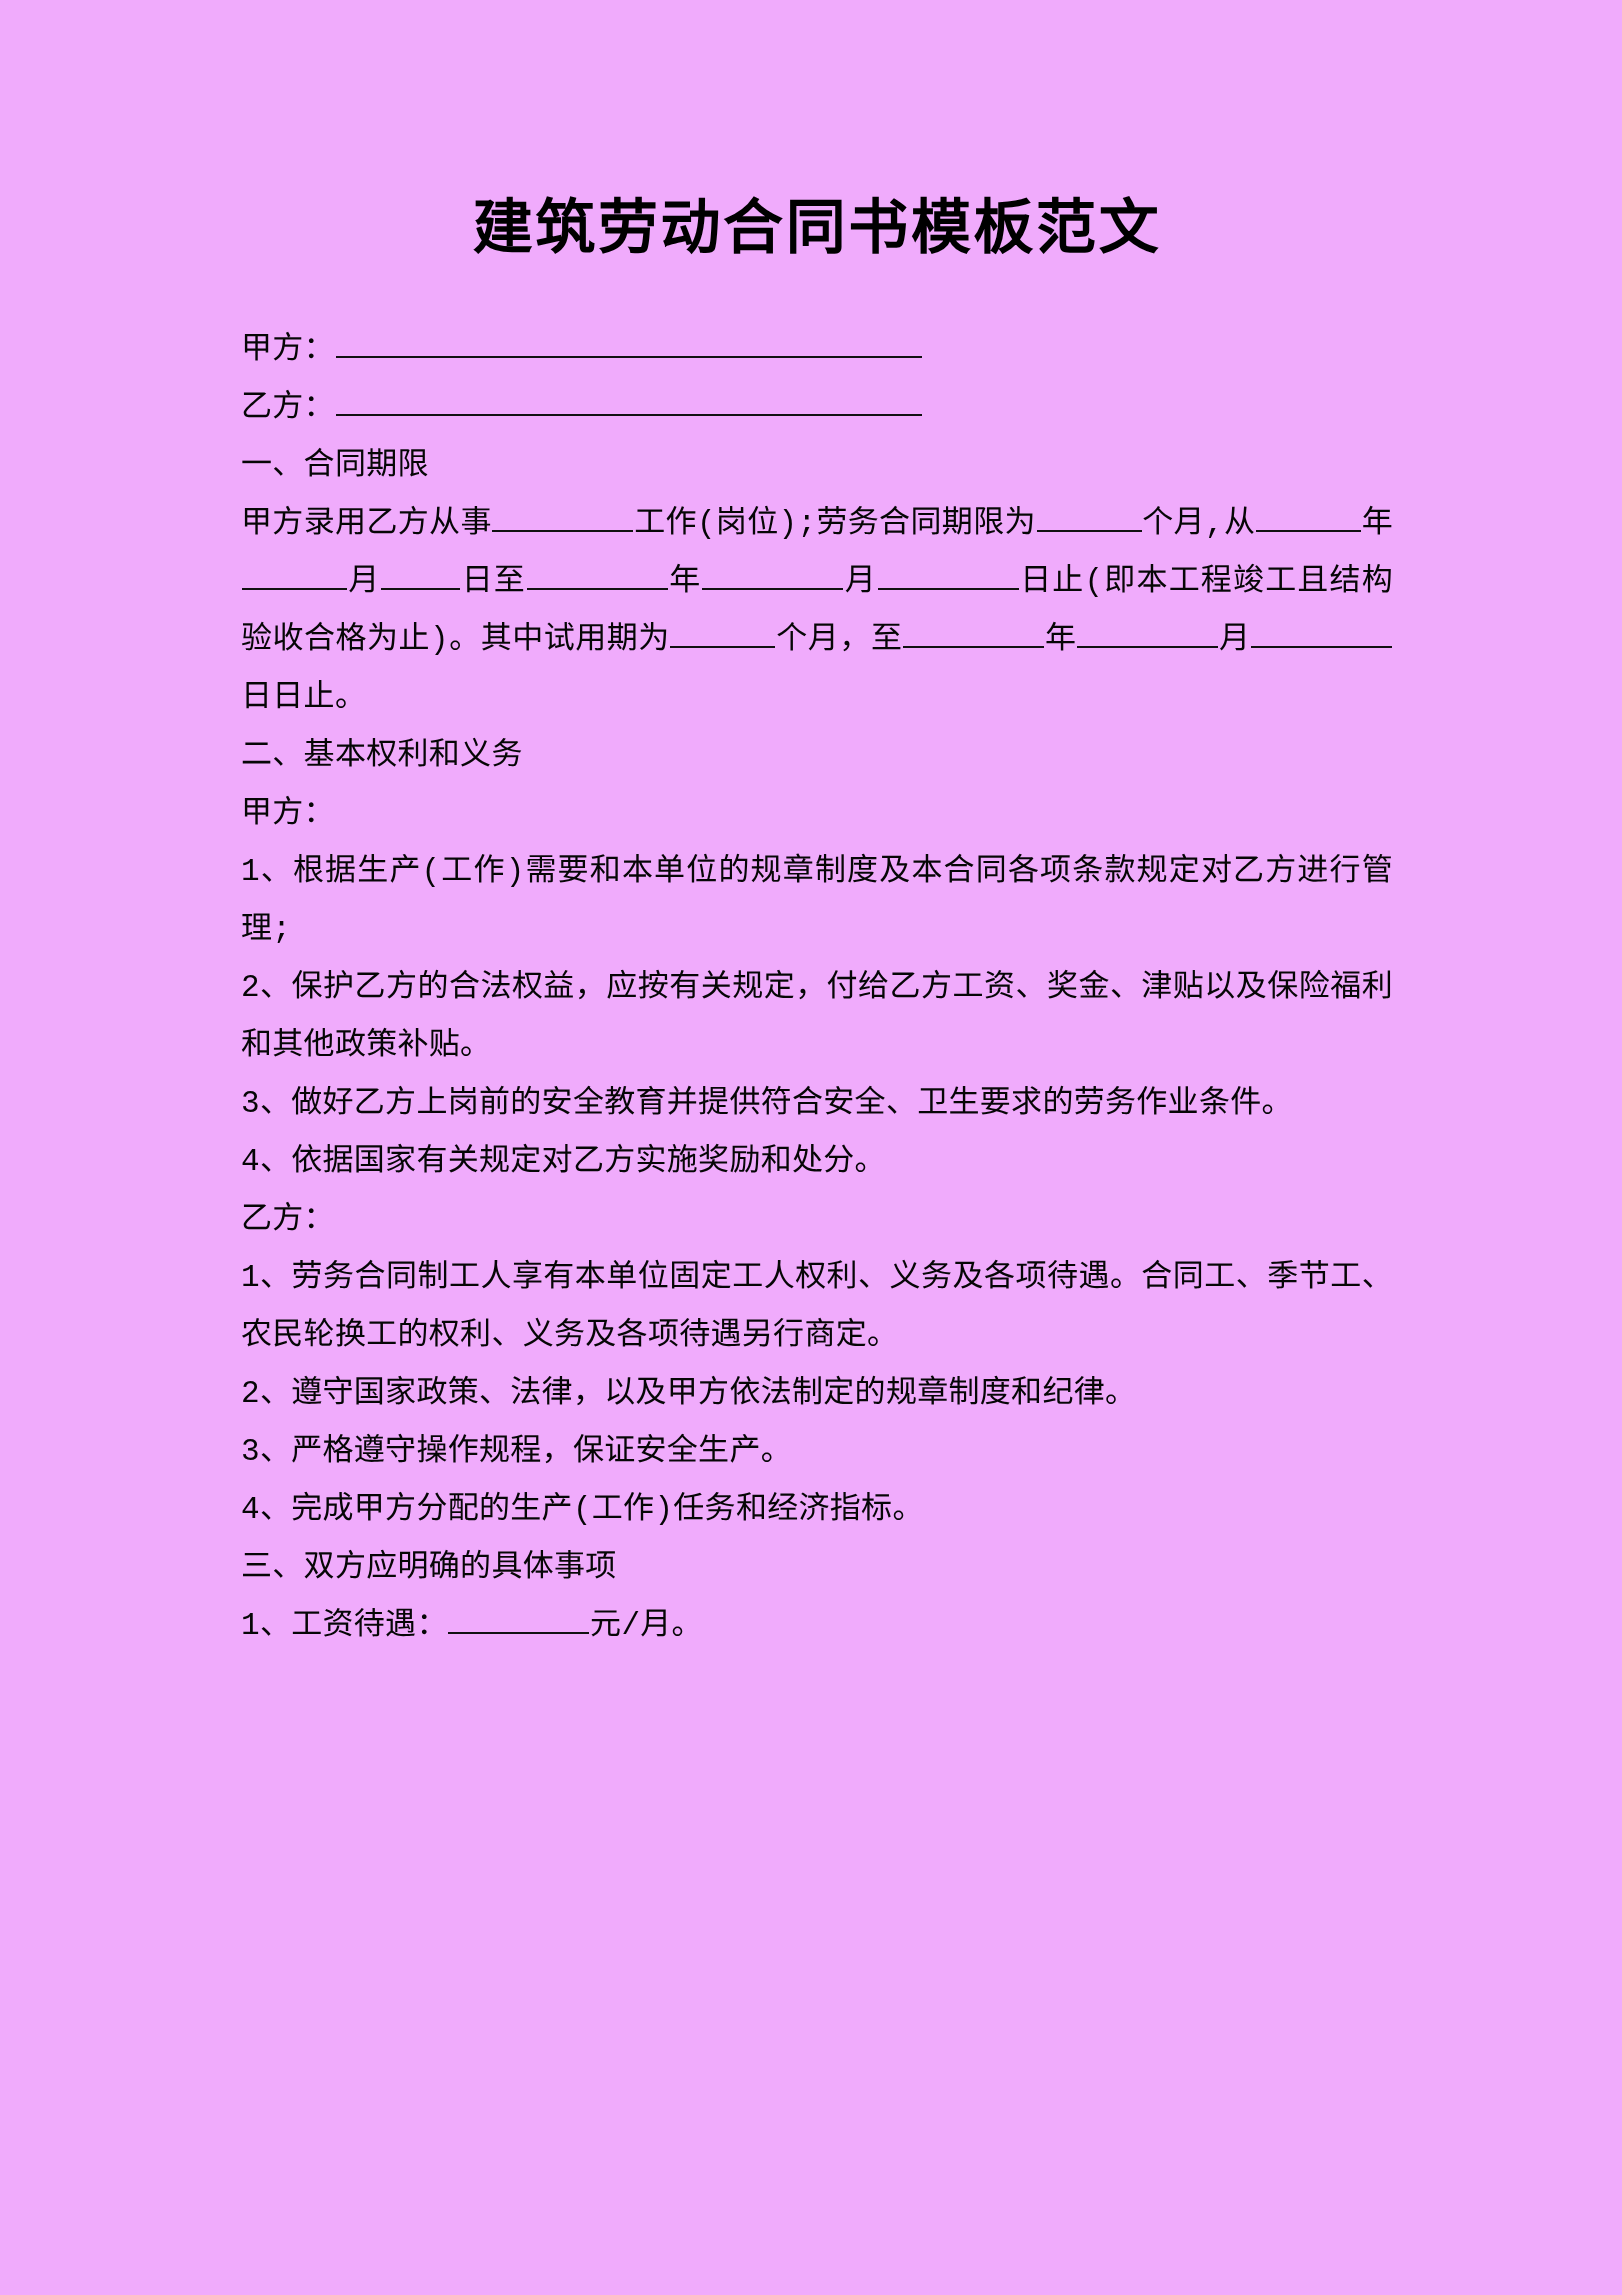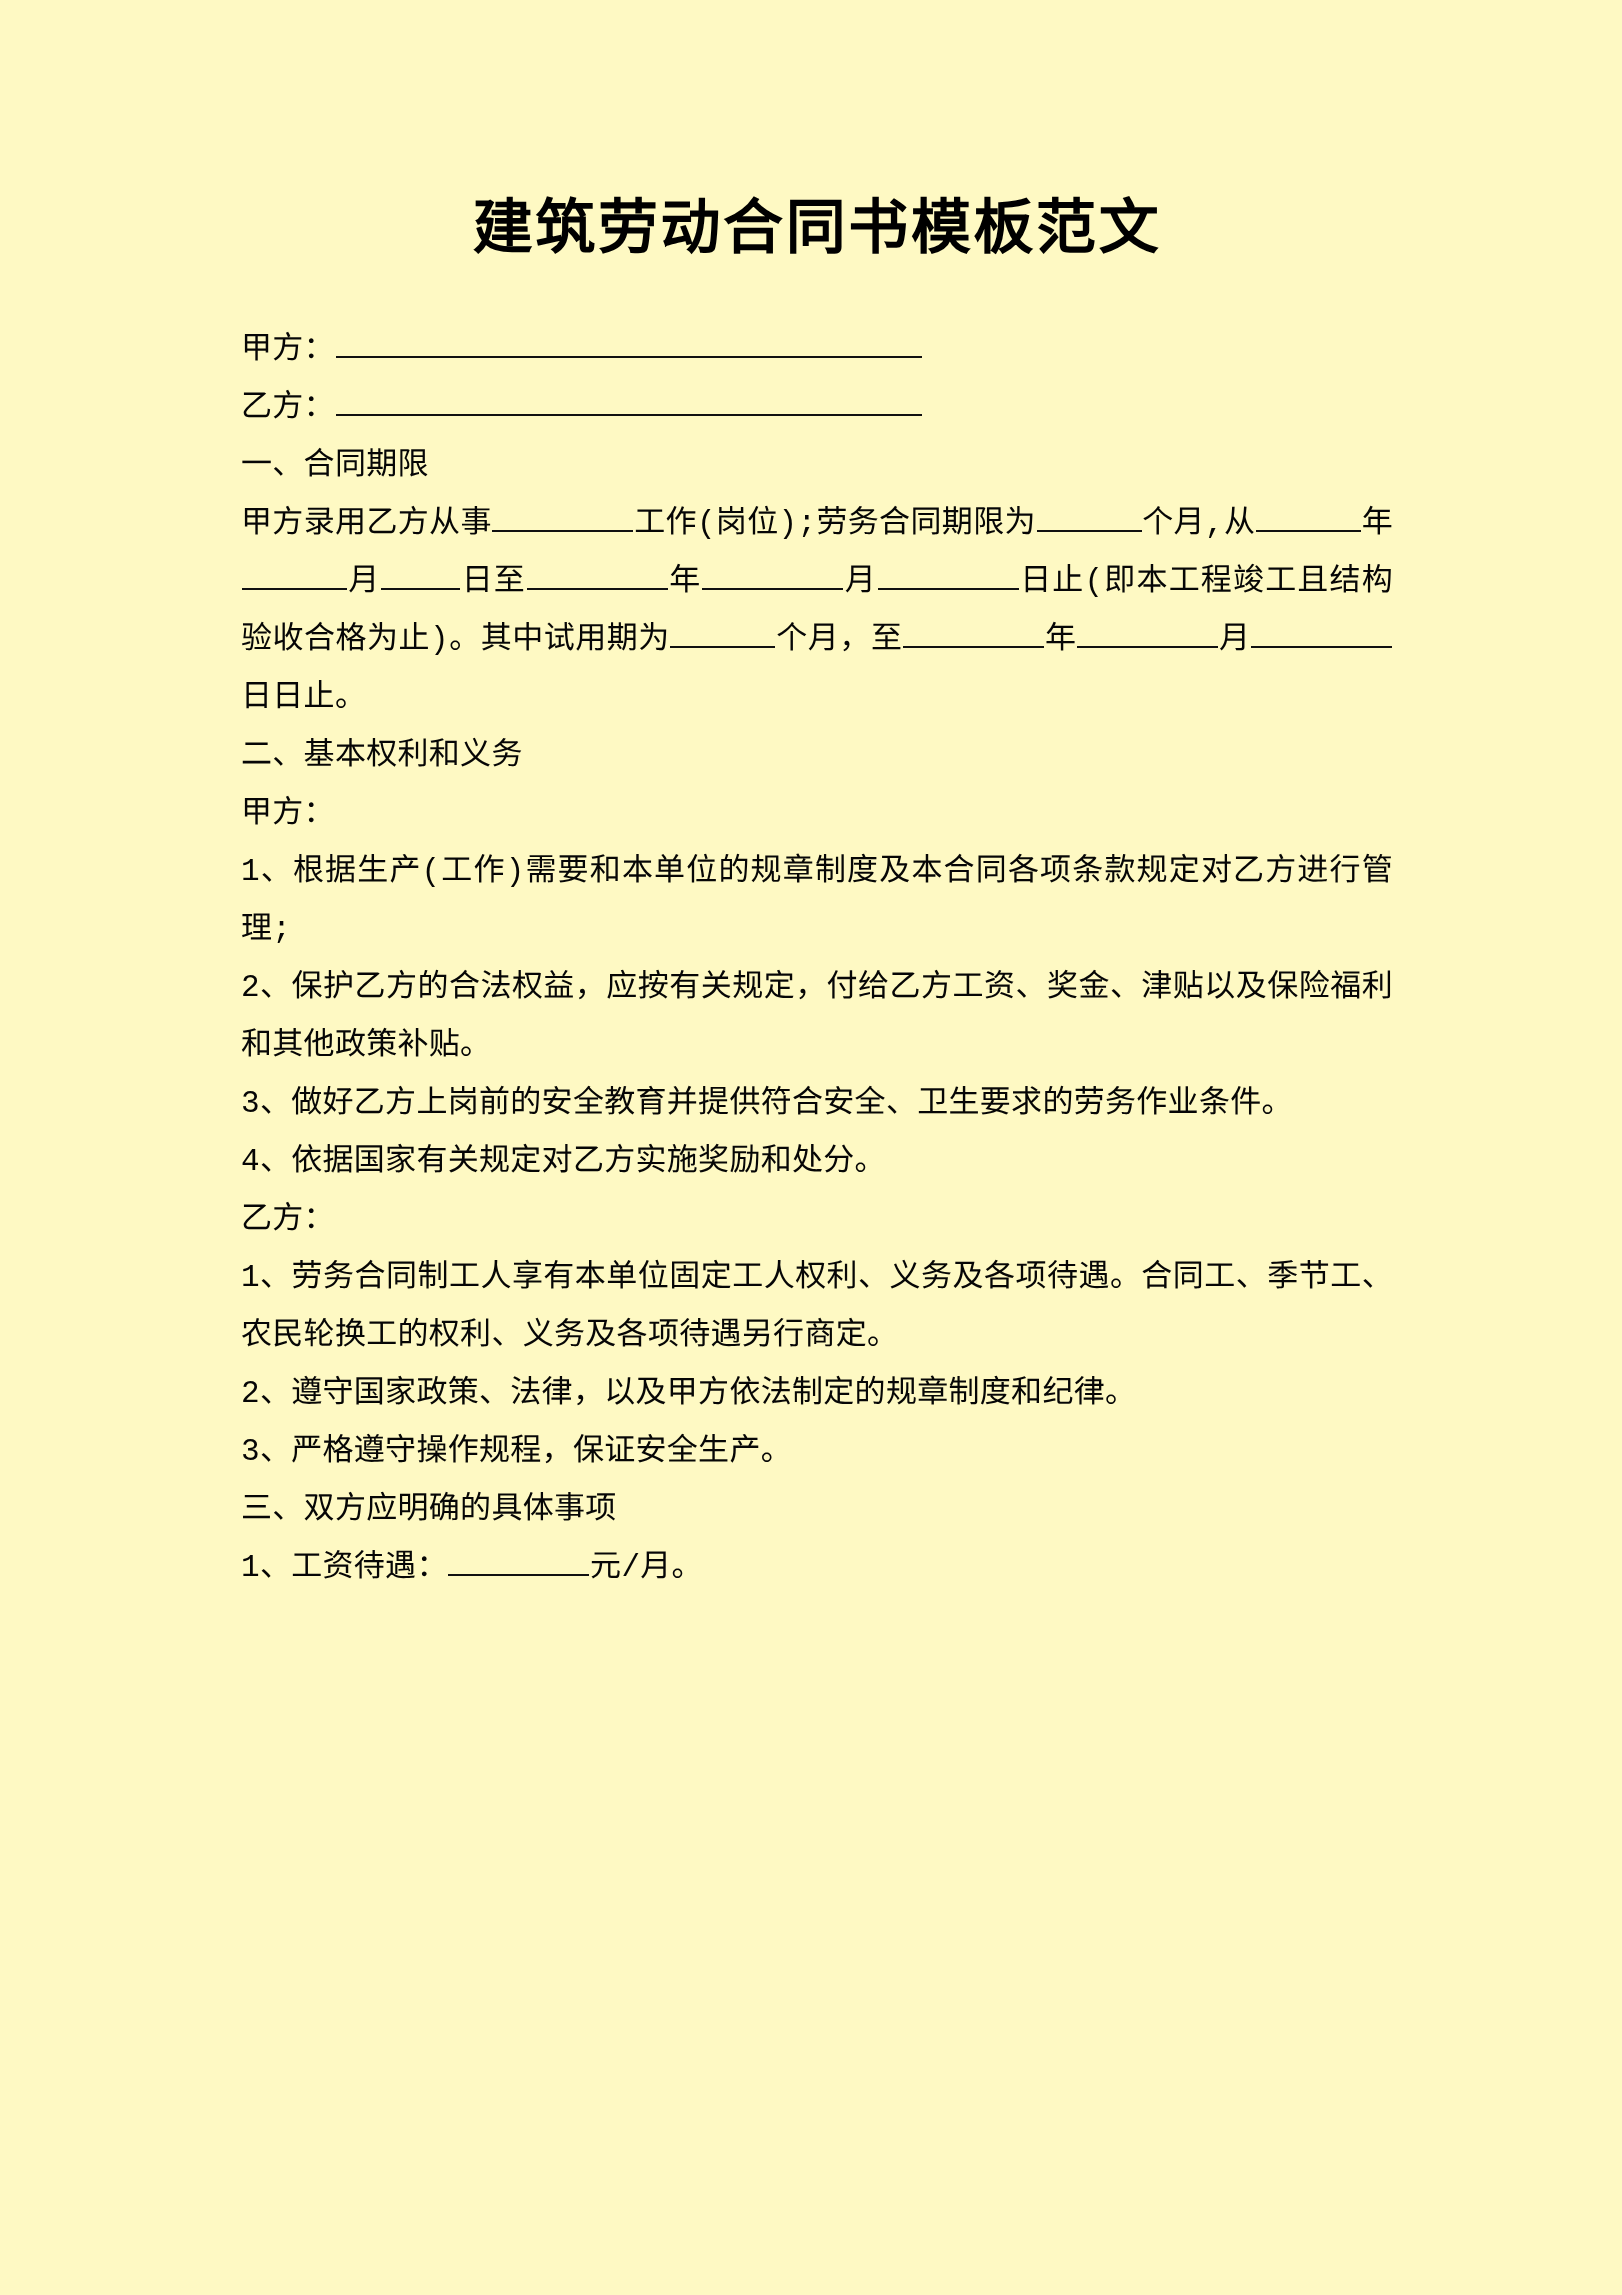--- a/index.html
+++ b/index.html
@@ -8,21 +8,21 @@
     padding: 0;
   }
   body {
     background: #ffffff;
     font-family: "Liberation Serif", "DejaVu Serif", serif;
   }
   .page {
     position: relative;
     width: 1623px;
     height: 2295px;
-    background: #fef9c3;
+    background: #f0abfc;
     box-sizing: border-box;
     overflow: hidden;
   }
   .doc-body {
     position: absolute;
     left: 241px;
     top: 0;
     width: 1152px;
   }
   .doc-title {
@@ -101,20 +101,21 @@
     <p class="para">4、依据国家有关规定对乙方实施奖励和处分。</p>
 
     <p class="para">乙方：</p>
 
     <p class="para">1、劳务合同制工人享有本单位固定工人权利、义务及各项待遇。合同工、季节工、农民轮换工的权利、义务及各项待遇另行商定。</p>
 
     <p class="para">2、遵守国家政策、法律，以及甲方依法制定的规章制度和纪律。</p>
 
     <p class="para">3、严格遵守操作规程，保证安全生产。</p>
 
+    <p class="para">4、完成甲方分配的生产(工作)任务和经济指标。</p>
 
     <p class="para">三、双方应明确的具体事项</p>
 
     <p class="para">
       <span>1、工资待遇：</span><span class="blank bk-lg"></span><span>元/月。</span>
     </p>
 
 
   </div>
 </div>

